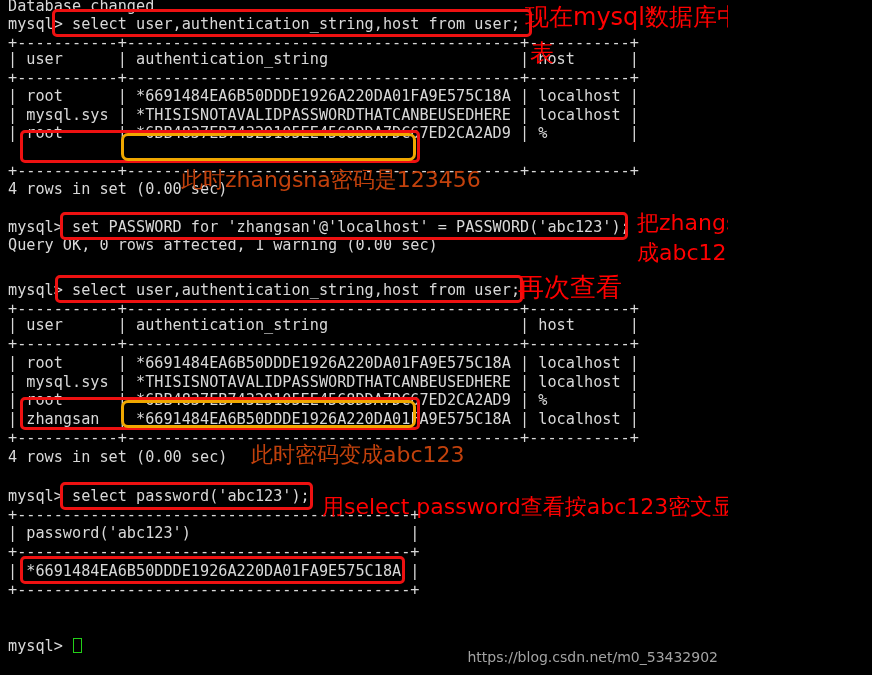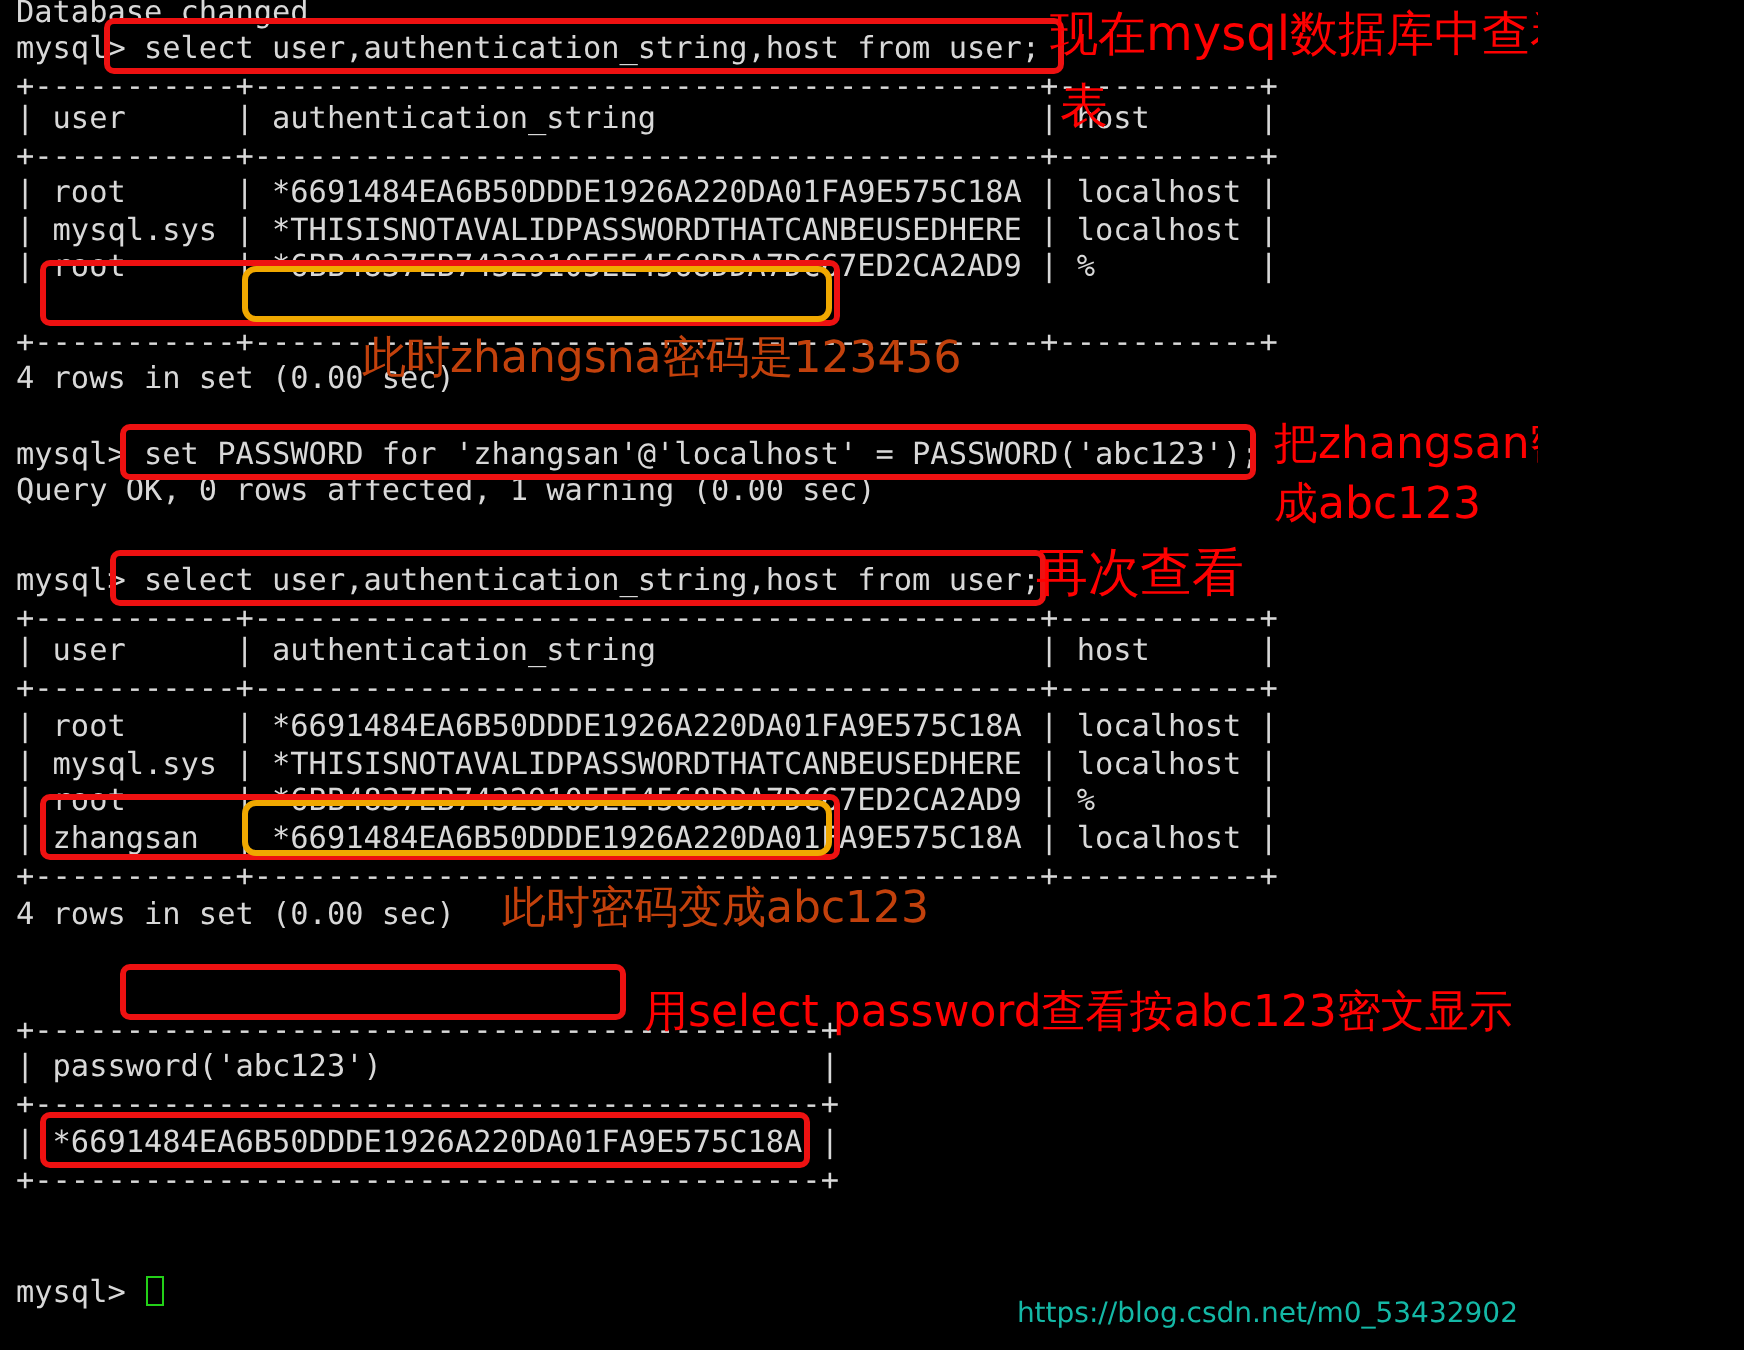--- a/index.html
+++ b/index.html
@@ -7,21 +7,20 @@
     padding: 0;
     background: #000000;
   }
   #screen {
     position: relative;
     width: 728px;
     height: 675px;
     background: #000000;
     overflow: hidden;
     font-family: "DejaVu Sans Mono", "Liberation Mono", monospace;
-    padding-left: 41px;
   }
 
   
   #terminal {
     position: absolute;
     left: 0; top: 0;
     width: 872px;
     height: 675px;
     padding: 0;
     box-sizing: border-box;
@@ -73,21 +72,21 @@
     line-height: 1.15;
   }
   .anno-red { color: #ff0000; }
   .anno-yellow { color: #c2410c; }
 
   
   #watermark {
     position: absolute;
     right: 10px;
     bottom: 10px;
-    color: #14b8a6;
+    color: #a3a3a3;
     font-size: 14px;
     font-family: "DejaVu Sans", "Liberation Sans", sans-serif;
     white-space: pre;
   }
 </style>
 </head>
 <body>
 
 <div id="screen">
 
@@ -110,20 +109,21 @@
       <div class="tline" style="top: 300px;">+-----------+-------------------------------------------+-----------+</div>
       <div class="tline" style="top: 316px;">| user      | authentication_string                     | host      |</div>
       <div class="tline" style="top: 335px;">+-----------+-------------------------------------------+-----------+</div>
       <div class="tline" style="top: 354px;">| root      | *6691484EA6B50DDDE1926A220DA01FA9E575C18A | localhost |</div>
       <div class="tline" style="top: 373px;">| mysql.sys | *THISISNOTAVALIDPASSWORDTHATCANBEUSEDHERE | localhost |</div>
       <div class="tline" style="top: 391px;">| root      | *6BB4837EB74329105EE4568DDA7DC67ED2CA2AD9 | %         |</div>
       <div class="tline" style="top: 410px;">| zhangsan  | *6691484EA6B50DDDE1926A220DA01FA9E575C18A | localhost |</div>
       <div class="tline" style="top: 429px;">+-----------+-------------------------------------------+-----------+</div>
       <div class="tline" style="top: 448px;">4 rows in set (0.00 sec)</div>
       <div class="tline" style="top: 466px;"></div>
+      <div class="tline" style="top: 487px;">mysql&gt; select password('abc123');</div>
       <div class="tline" style="top: 506px;">+-------------------------------------------+</div>
       <div class="tline" style="top: 524px;">| password('abc123')                        |</div>
       <div class="tline" style="top: 543px;">+-------------------------------------------+</div>
       <div class="tline" style="top: 562px;">| *6691484EA6B50DDDE1926A220DA01FA9E575C18A |</div>
       <div class="tline" style="top: 581px;">+-------------------------------------------+</div>
       <div class="tline" style="top: 618px;"></div>
       <div class="tline" style="top: 637px;">mysql&gt; <span class="cursor"></span></div>
     </div>
 
   <div class="box box-red" style="left:52px; top:9px; width:480px; height:28px;"></div>

